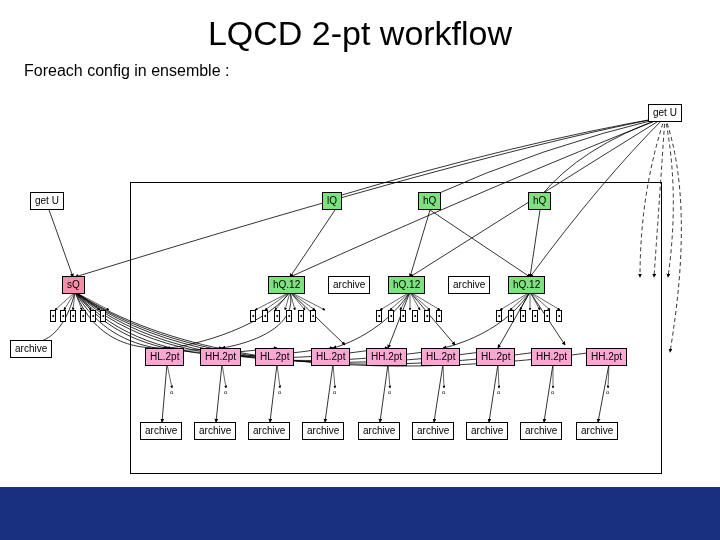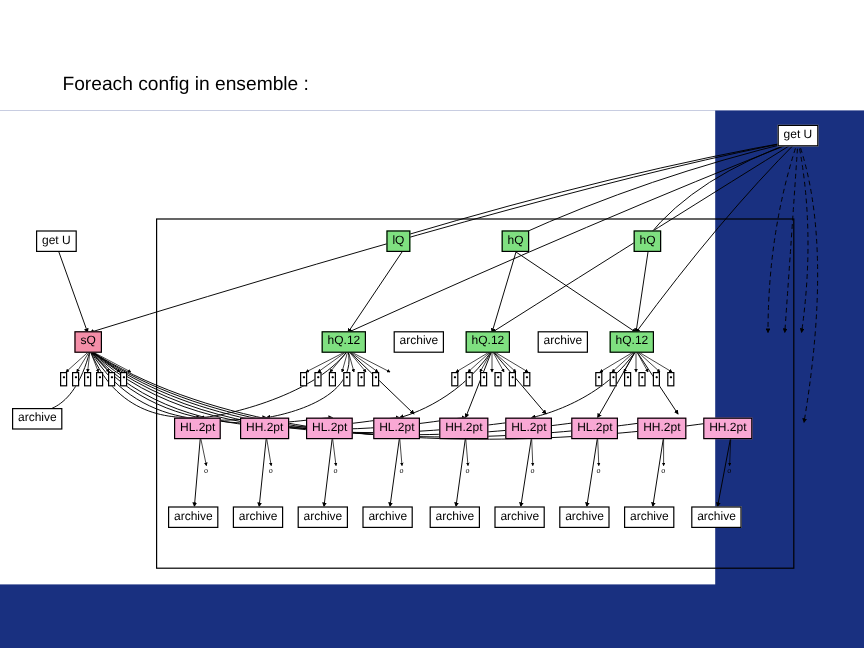--- a/index.html
+++ b/index.html
@@ -1,34 +1,35 @@
 <!DOCTYPE html>
 <html><head>
 <meta charset="utf-8">
 <style>
   html,body{margin:0;padding:0;width:720px;height:540px;overflow:hidden;font-family:Arial,Helvetica,sans-serif;}
   .slide{width:720px;height:540px;background:#193080;position:relative;}
   .title{position:absolute;left:0;right:0;top:8px;text-align:center;color:#000;font-size:34px;font-weight:400;background:#fff;padding:6px 0 2px;}
-  .subtitle{position:absolute;left:20px;top:60px;color:#000;font-size:16px;background:#fff;padding:2px 4px;margin-left:28px;}
+  .subtitle{position:absolute;left:20px;top:60px;color:#000;font-size:16px;background:#fff;padding:2px 4px;}
   .whitebg{position:absolute;left:0;top:0;width:720px;height:92px;background:#fff;z-index:0;}
-  .diagram{position:absolute;left:0;top:92px;width:596px;height:395px;background:#fff;}
+  .diagram{position:absolute;left:0;top:92px;width:720px;height:395px;background:#fff;}
   .box{position:absolute;border:1px solid #000;font-size:10px;text-align:center;line-height:14px;white-space:nowrap;padding:1px 4px;}
   .tiny{font-size:7px;line-height:10px;padding:0 1px;}
   .green{background:#7fe080;}
   .pink{background:#f58ea8;}
   .teal{background:#f9a8d4;}
   .white{background:#fff;}
   svg.edges{position:absolute;left:0;top:0;width:720px;height:395px;pointer-events:none;}
   .rect{position:absolute;border:1px solid #000;background:transparent;}
 </style>
 </head>
 <body>
 
 <div class="slide">
   <div class="whitebg"></div>
+  <div class="title">LQCD 2-pt workflow</div>
   <div class="subtitle">Foreach config in ensemble :</div>
 
   <div class="diagram">
 
     <div class="rect" style="left:130px;top:90px;width:530px;height:290px;"></div>
 
     <svg class="edges" viewBox="0 0 720 395">
       <defs>
         <marker id="arr" viewBox="0 0 6 6" refX="5" refY="3" markerWidth="5" markerHeight="5" orient="auto">
           <path d="M0 0 L6 3 L0 6 z" fill="#000"></path>

